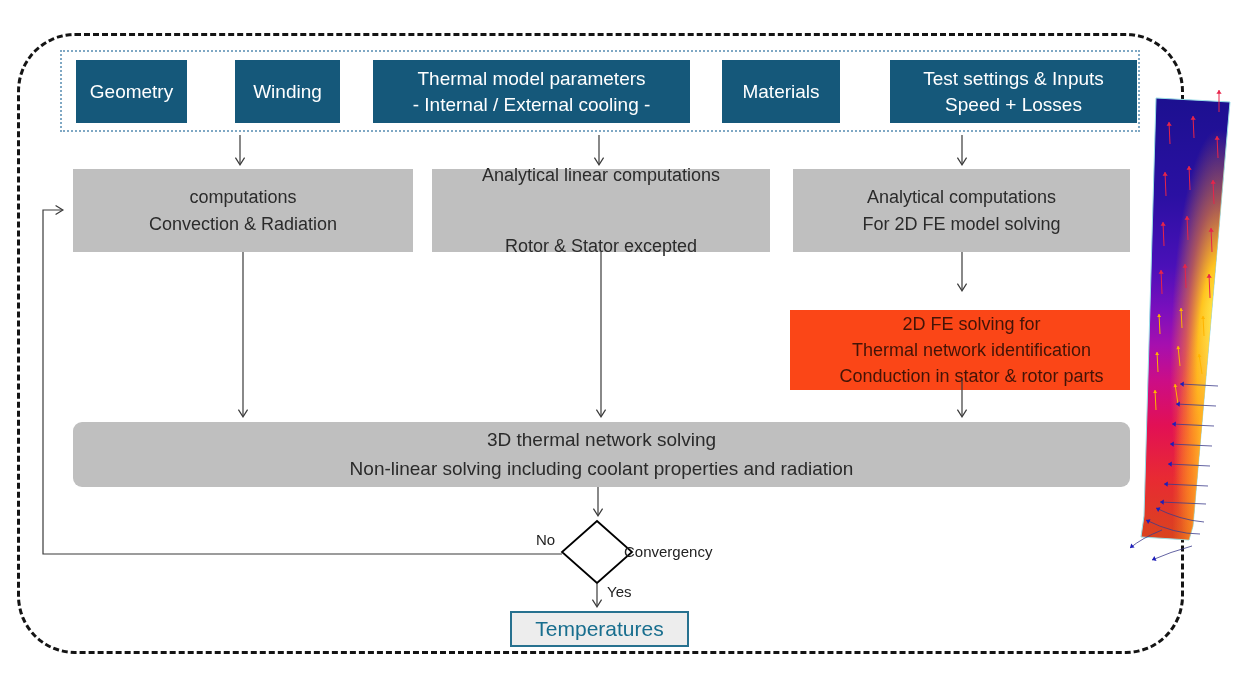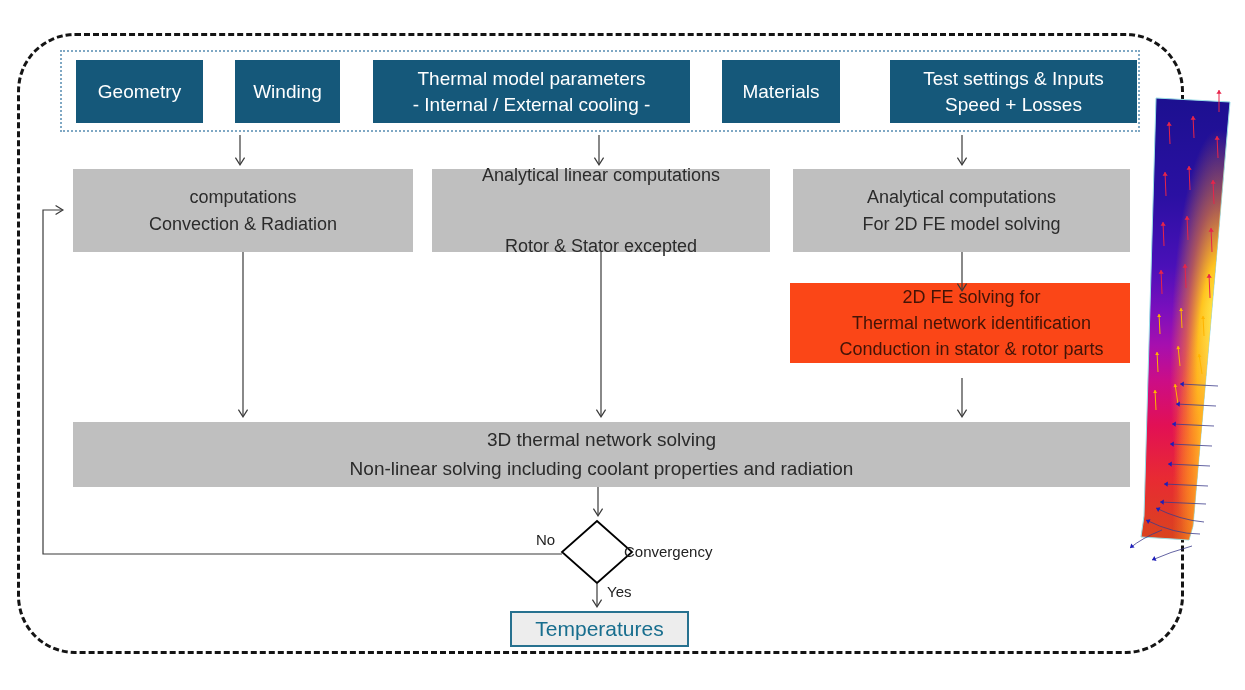--- a/index.html
+++ b/index.html
@@ -27,21 +27,21 @@
   .thermal{position:absolute;left:1122px;top:86px;width:125px;height:475px;}
 </style>
 </head>
 <body>
 
 <div class="stage">
 
   <div class="outer-dashed"></div>
   <div class="inputs-border"></div>
 
-  <div class="box input-box" style="left:76px;width:127px;">
+  <div class="box input-box" style="left:76px;width:111px;">
     <span>Geometry</span>
   </div>
   <div class="box input-box" style="left:235px;width:105px;text-align:right;">
     <span>Winding</span>
   </div>
   <div class="box input-box" style="left:373px;width:317px;">
     <span>Thermal model parameters</span>
     <span>- Internal / External cooling -</span>
   </div>
   <div class="box input-box" style="left:722px;width:118px;">
@@ -58,27 +58,27 @@
   </div>
   <div class="box process-box" style="left:432px;width:338px;gap:44px;">
     <span>Analytical linear computations</span>
     <span>Rotor &amp; Stator excepted</span>
   </div>
   <div class="box process-box" style="left:793px;width:337px;">
     <span>Analytical computations</span>
     <span>For 2D FE model solving</span>
   </div>
 
-  <div class="box fe-box" style="left:790px;top:283px;width:340px;height:80px;padding-left:23px;">
+  <div class="box fe-box" style="left:790px;top:310px;width:340px;height:80px;padding-left:23px;">
     <span>2D FE solving for</span>
     <span>Thermal network identification</span>
     <span>Conduction in stator &amp; rotor parts</span>
   </div>
 
-  <div class="box solver-box" style="left:73px;top:422px;width:1057px;height:65px;">
+  <div class="box solver-box" style="left:73px;top:422px;width:1057px;height:65px;border-radius:9px;">
     <span>3D thermal network solving</span>
     <span>Non-linear solving including coolant properties and radiation</span>
   </div>
 
   <svg class="connectors" width="1245" height="690" viewBox="0 0 1245 690">
     <defs>
       <marker id="mOpen" viewBox="-12 -12 24 24" refX="-1" refY="0" markerWidth="22" markerHeight="22" orient="auto" markerUnits="userSpaceOnUse">
         <path d="M-8,-5 L0,0 L-8,5" fill="none" stroke="#3a3a3a" stroke-width="1.3"></path>
       </marker>
     </defs>

